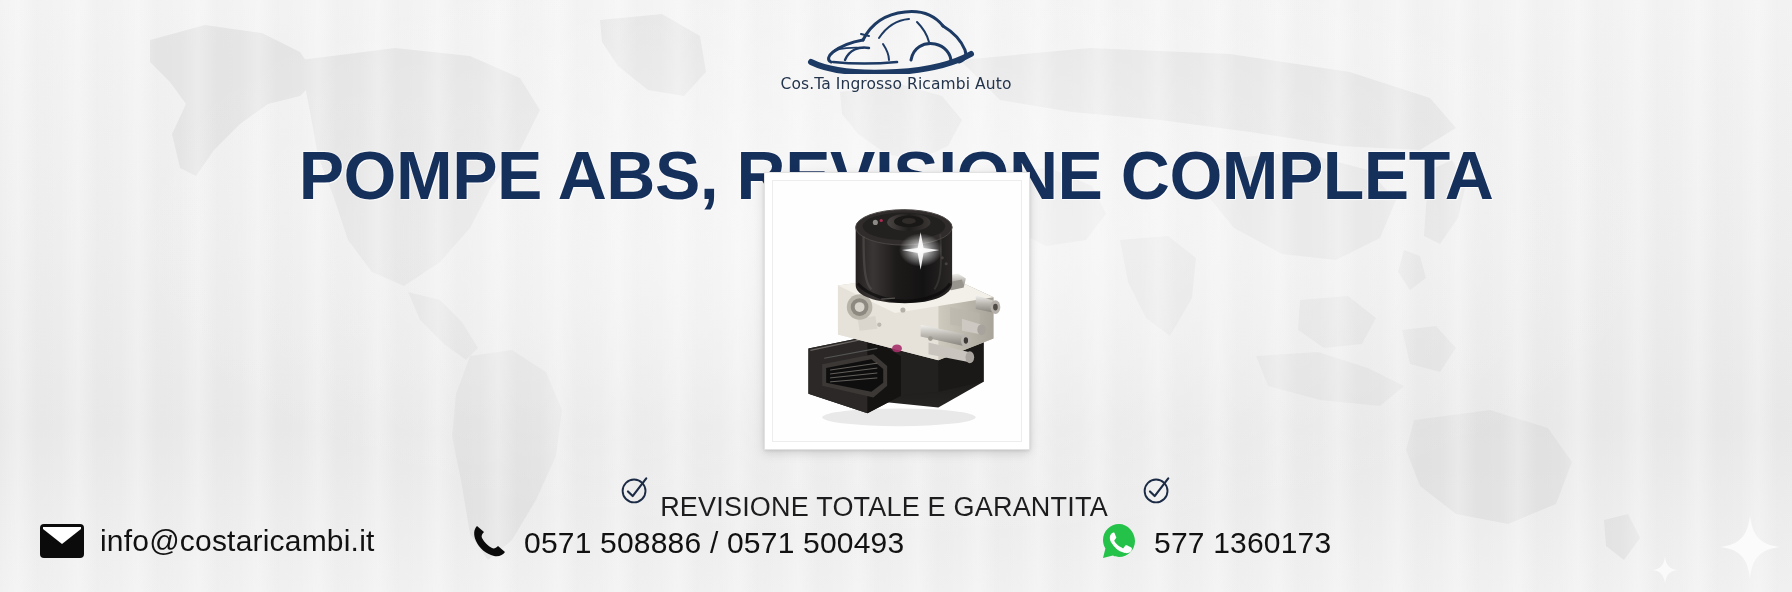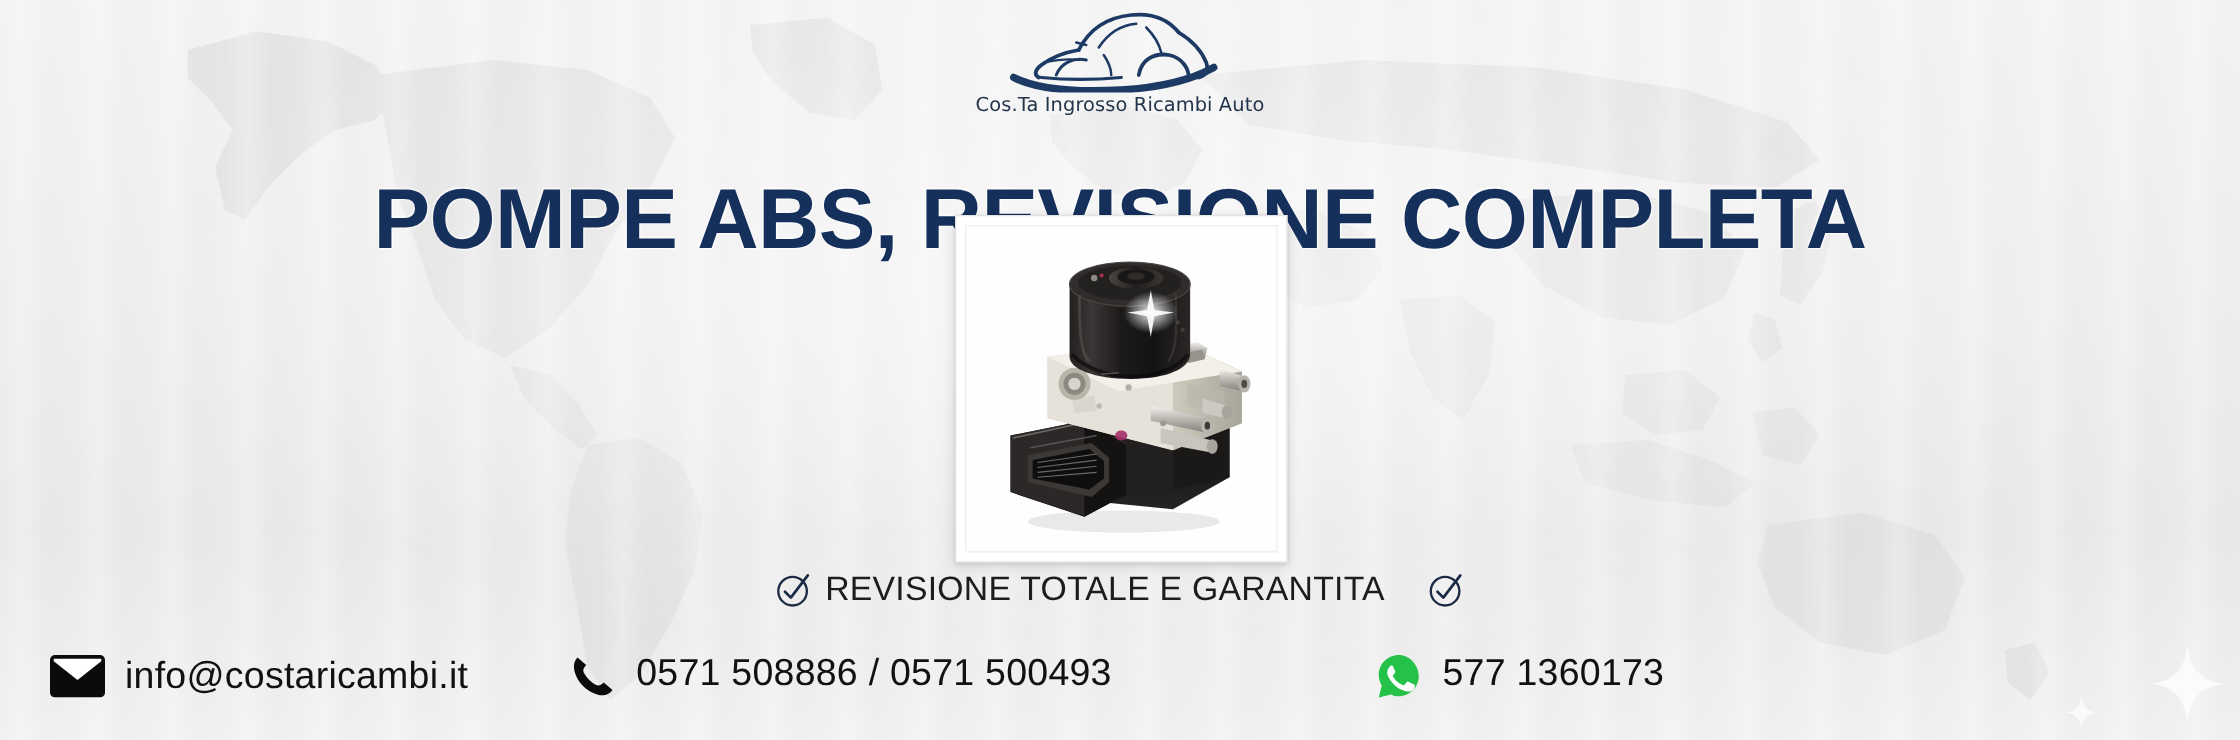--- a/index.html
+++ b/index.html
@@ -136,47 +136,48 @@
     gap: 10px;
   }
   .feature .check svg { display: block; }
   .feature-label {
     font-family: "Liberation Sans", sans-serif;
     font-size: 27px;
     font-weight: 400;
     letter-spacing: 0.2px;
     color: #1d1d1f;
     white-space: nowrap;
+    margin-top: 36px;
   }
 
   
   .contacts {
     position: absolute;
     left: 0; right: 0;
     bottom: 20px;
     height: 62px;
     display: flex;
     align-items: center;
   }
   .contact {
     display: flex;
-    align-items: flex-start;
+    align-items: flex-end;
     gap: 16px;
     white-space: nowrap;
   }
   .contact .ico svg { display: block; }
   .contact-text {
     font-family: "Liberation Sans", sans-serif;
     font-size: 30px;
     font-weight: 400;
     color: #111111;
     letter-spacing: 0.2px;
   }
   .c-email { position: absolute; left: 40px; }
-  .c-phone { position: absolute; left: 455px; }
+  .c-phone { position: absolute; left: 470px; }
   .c-whats { position: absolute; left: 1100px; }
 </style>
 </head>
 <body>
 
 <div class="banner">
 
   <div class="worldmap">
     <svg viewBox="0 0 1792 592" preserveAspectRatio="none" xmlns="http://www.w3.org/2000/svg">
       <g fill="#dcdcdc">

